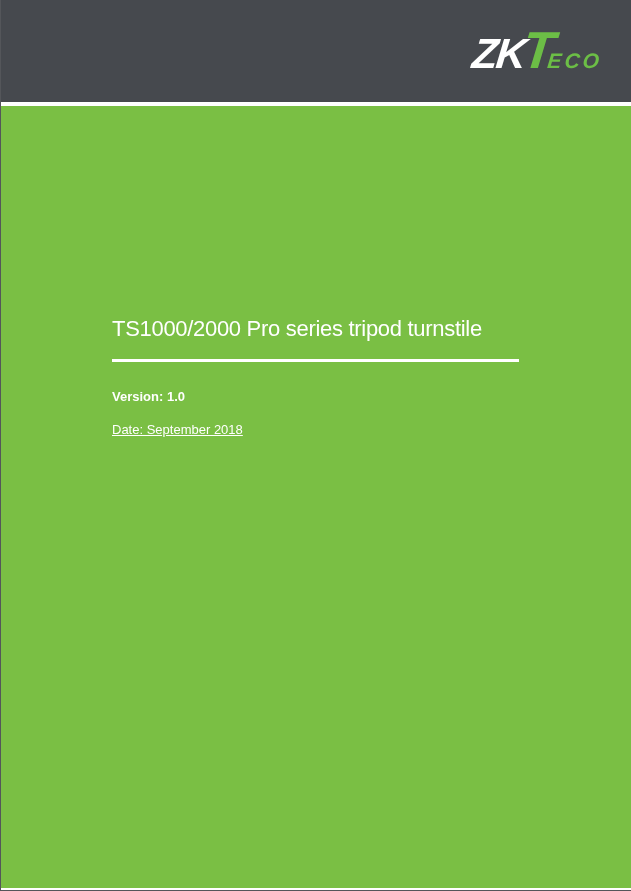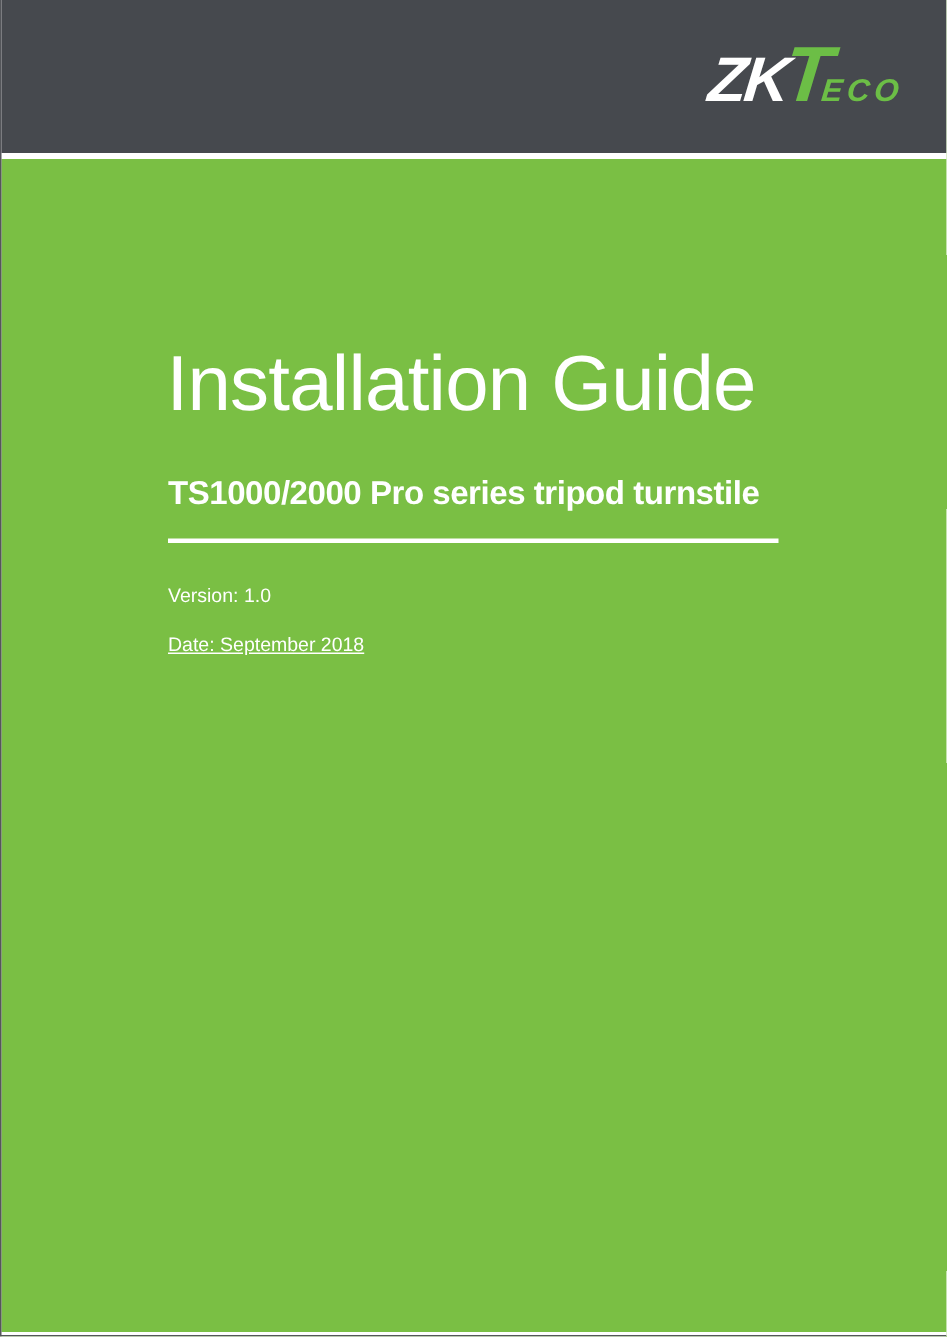--- a/index.html
+++ b/index.html
@@ -73,35 +73,36 @@
     font-size:52px;
     font-weight:400;
     letter-spacing:-0.5px;
     line-height:1;
     white-space:nowrap;
   }
   .cover-subtitle {
     position:absolute; left:111px; top:210px; 
     color:#ffffff;
     font-size:22px;
-    font-weight:700;
+    font-weight:400;
     letter-spacing:-0.3px;
     line-height:1.2;
     white-space:nowrap;
   }
   .cover-rule {
     position:absolute; left:111px; top:253px; 
     width:407px; height:3px;
     background:#ffffff;
   }
   .cover-version {
     position:absolute; left:111px; top:283px; 
     color:#ffffff;
     font-size:13px;
     line-height:1.2;
+    font-weight:bold;
   }
   .cover-date {
     position:absolute; left:111px; top:316px; 
     color:#ffffff;
     font-size:13px;
     line-height:1.2;
     text-decoration:underline;
   }
 </style>
 </head>
@@ -113,19 +114,18 @@
 
   <div class="header-band">
     <div class="logo">
       <span class="logo-zk">ZK</span>
       <span class="logo-t">T</span>
       <span class="logo-eco">eco</span>
     </div>
   </div>
 
   <div class="cover">
-    <div class="cover-title">Installation Guide</div>
     <div class="cover-subtitle">TS1000/2000 Pro series tripod turnstile</div>
     <div class="cover-rule"></div>
     <div class="cover-version">Version: 1.0</div>
     <div class="cover-date">Date: September 2018</div>
   </div>
 </div>
 
 </body></html>

